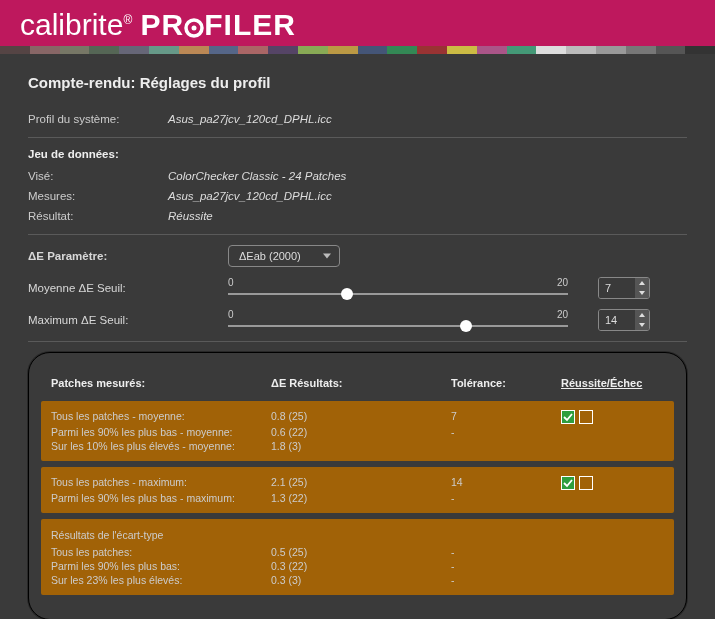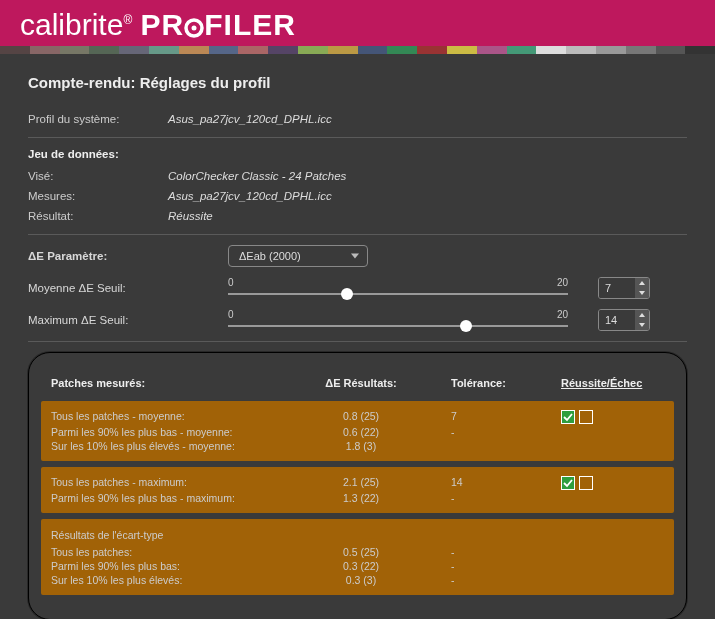--- a/index.html
+++ b/index.html
@@ -68,21 +68,21 @@
   }
   .param-row .plabel.normal { font-weight: 400; }
   .select {
     background: #3a3a3a;
     border: 1px solid #888;
     border-radius: 4px;
     padding: 4px 26px 4px 10px;
     color: #ddd;
     font-size: 11px;
     position: relative;
-    width: 140px;
+    width: 112px;
   }
   .select::after {
     content: "";
     position: absolute;
     right: 8px; top: 50%;
     width: 0; height: 0;
     border-left: 4px solid transparent;
     border-right: 4px solid transparent;
     border-top: 5px solid #bbb;
     transform: translateY(-50%);
@@ -154,21 +154,21 @@
     box-shadow: 0 0 0 1px rgba(0,0,0,0.3);
   }
   .results-head {
     display: flex;
     font-size: 11px;
     font-weight: 600;
     color: #eee;
     padding: 6px 0;
   }
   .col1 { width: 220px; }
-  .col2 { width: 180px; text-align: center; }
+  .col2 { width: 180px; }
   .col3 { width: 110px; }
   .col4 { width: 90px; text-decoration: underline; }
   .block {
     background: #a16207;
     padding: 8px 10px;
     margin: 6px -10px;
     border-radius: 2px;
   }
   .block .brow {
     display: flex;
@@ -389,20 +389,20 @@
           <div class="col3">-</div>
           <div class="col4"></div>
         </div>
         <div class="brow">
           <div class="col1">Parmi les 90% les plus bas:</div>
           <div class="col2">0.3 (22)</div>
           <div class="col3">-</div>
           <div class="col4"></div>
         </div>
         <div class="brow">
-          <div class="col1">Sur les 10% les plus élevés:</div>
+          <div class="col1">Sur les 23% les plus élevés:</div>
           <div class="col2">0.3 (3)</div>
           <div class="col3">-</div>
           <div class="col4"></div>
         </div>
       </div>
   </div>
 </div>
 
 </body></html>

